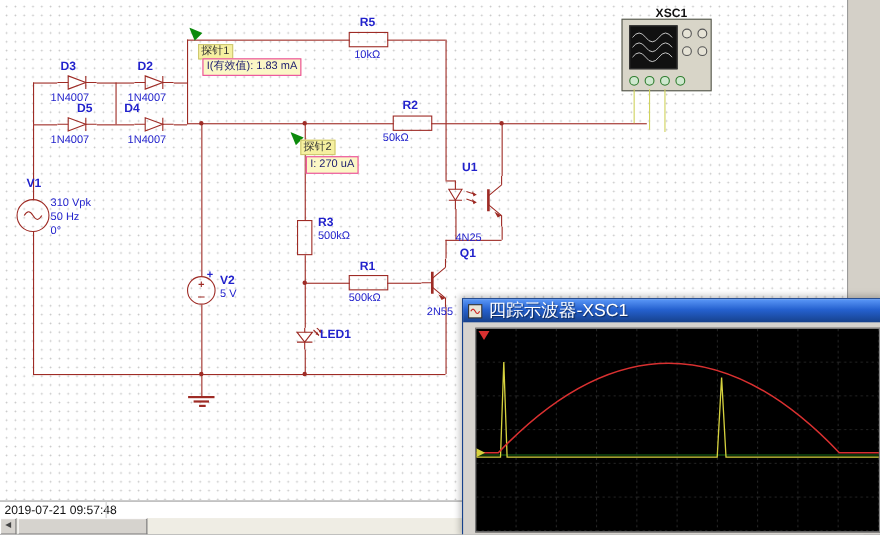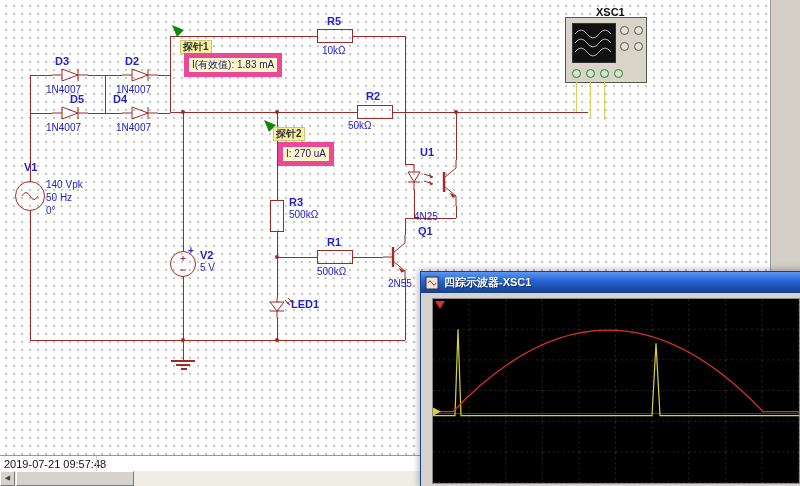--- a/index.html
+++ b/index.html
@@ -10,22 +10,22 @@
         background-size:8px 8px;background-position:2px 2px;}
   .w{position:absolute;background:#9e2b25;}
   .yw{position:absolute;background:#cfd25c;}
   .dot{position:absolute;width:4px;height:4px;border-radius:50%;background:#9e2b25;}
   .ref{position:absolute;color:#2222cc;font-size:11px;font-weight:bold;white-space:nowrap;}
   .val{position:absolute;color:#2222cc;font-size:10px;white-space:nowrap;}
   .res{position:absolute;border:1px solid #9e2b25;background:transparent;}
   .circ{position:absolute;border:1px solid #9e2b25;border-radius:50%;}
   .sym{position:absolute;}
   .pname{position:absolute;background:#f6f0a0;border:1px solid #cfc870;font-size:10px;
-         color:#333;padding:0 2px;line-height:12px;white-space:nowrap;font-weight:bold;}
-  .pval{position:absolute;background:#fbf7c6;border:5px solid #ec4899;font-size:10px;
+         color:#333;padding:0 2px;line-height:12px;white-space:nowrap;}
+  .pval{position:absolute;background:#fbf7c6;border:1px solid #ec4899;font-size:10px;
         color:#1b1b6e;padding:1px 3px;line-height:12px;white-space:nowrap;}
   .instbox{position:absolute;left:565px;top:17px;width:80px;height:64px;background:#d8d5c8;
            border:1px solid #55584e;}
   .instscr{position:absolute;left:572px;top:23px;width:42px;height:38px;background:#111;
            border:1px solid #333;}
   .term{position:absolute;width:7px;height:7px;border-radius:50%;border:1px solid #555;background:#e6e3d6;}
   .gterm{position:absolute;width:7px;height:7px;border-radius:50%;border:1px solid #2f7d2f;background:#cfe8cf;}
   .rightstrip{position:absolute;left:770px;top:0;width:30px;height:272px;background:#d4d0c8;
               border-left:1px solid #9a9a9a;z-index:2;}
   .tsrow{position:absolute;left:0;top:455px;width:800px;height:16px;background:#fff;
@@ -36,21 +36,21 @@
   .sbtn{position:absolute;width:15px;height:15px;background:#d6d3ce;border:1px solid;
         border-color:#fff #7a7a7a #7a7a7a #fff;box-sizing:border-box;font-size:7px;
         line-height:12px;text-align:center;color:#444;}
   .sthumb{position:absolute;left:16px;top:0;width:118px;height:15px;background:#d6d3ce;
           border:1px solid;border-color:#fff #7a7a7a #7a7a7a #fff;box-sizing:border-box;}
   .win{position:absolute;left:420px;top:271px;width:384px;height:216px;background:#d6d3ce;
        border:1px solid #16418c;box-sizing:content-box;z-index:10;box-shadow:-2px -2px 6px rgba(0,0,0,.25);}
   .tbar{position:absolute;left:0;top:0;right:0;height:21px;
         background:linear-gradient(180deg,#5a97f7 0%,#2561cf 45%,#16418c 100%);
         display:flex;align-items:center;padding:0 4px;gap:5px;box-sizing:border-box;}
-  .wtitle{color:#fff;font-size:11px;font-weight:bold;white-space:nowrap;
+  .wtitle{color:#fff;font-size:16px;font-weight:normal;white-space:nowrap;
           text-shadow:1px 1px 1px rgba(0,0,0,.5);}
   .scr{position:absolute;left:11px;top:26px;width:366px;height:184px;background:#000;
        border:1px solid #8a8a8a;box-sizing:content-box;}
   .scr svg{display:block;width:100%;height:100%;}
 </style>
 </head>
 <body>
 
 <div class="stage">
 
@@ -172,21 +172,21 @@
   <span class="ref" style="left:55px;top:55px">D3</span>
   <span class="val" style="left:46px;top:84px">1N4007</span>
   <span class="ref" style="left:125px;top:55px">D2</span>
   <span class="val" style="left:116px;top:84px">1N4007</span>
   <span class="ref" style="left:70px;top:93px">D5</span>
   <span class="val" style="left:46px;top:122px">1N4007</span>
   <span class="ref" style="left:113px;top:93px">D4</span>
   <span class="val" style="left:116px;top:122px">1N4007</span>
 
   <span class="ref" style="left:24px;top:161px">V1</span>
-  <span class="val" style="left:46px;top:179px">140 Vpk</span>
+  <span class="val" style="left:46px;top:179px">310 Vpk</span>
   <span class="val" style="left:46px;top:192px">50 Hz</span>
   <span class="val" style="left:46px;top:205px">0°</span>
 
   <span class="ref" style="left:327px;top:15px">R5</span>
   <span class="val" style="left:322px;top:45px">10kΩ</span>
   <span class="ref" style="left:366px;top:90px">R2</span>
   <span class="val" style="left:348px;top:120px">50kΩ</span>
   <span class="ref" style="left:289px;top:196px">R3</span>
   <span class="val" style="left:289px;top:209px">500kΩ</span>
   <span class="ref" style="left:327px;top:236px">R1</span>

